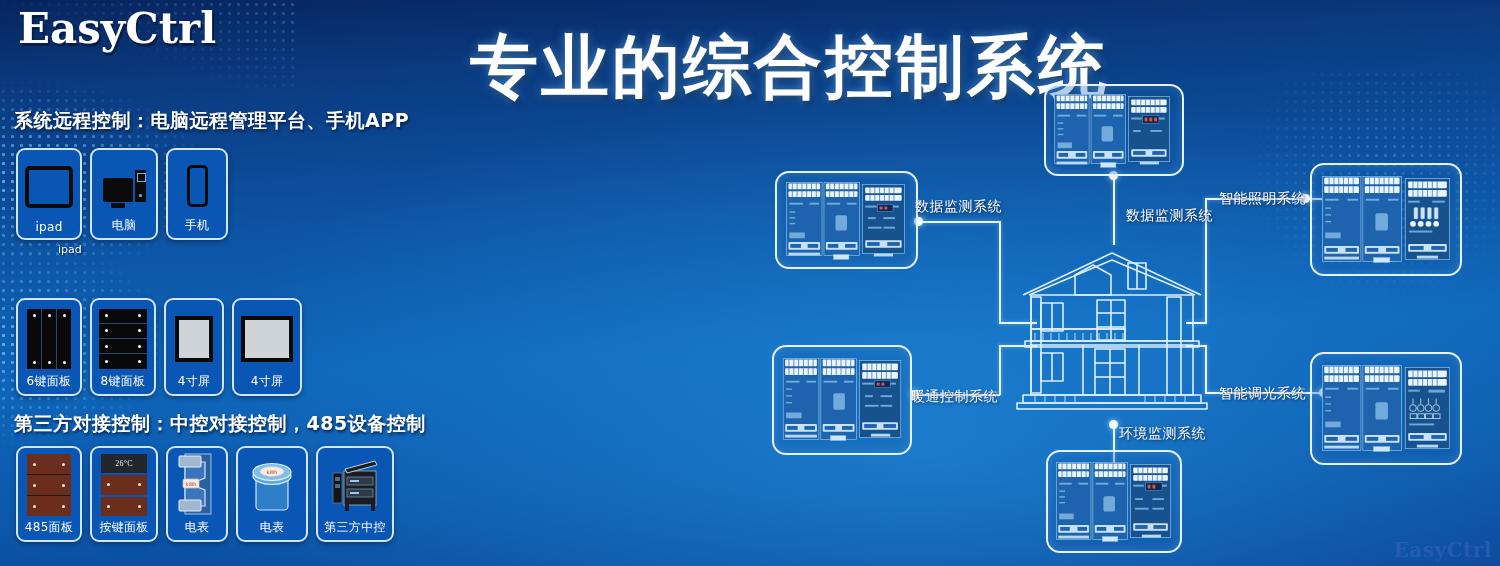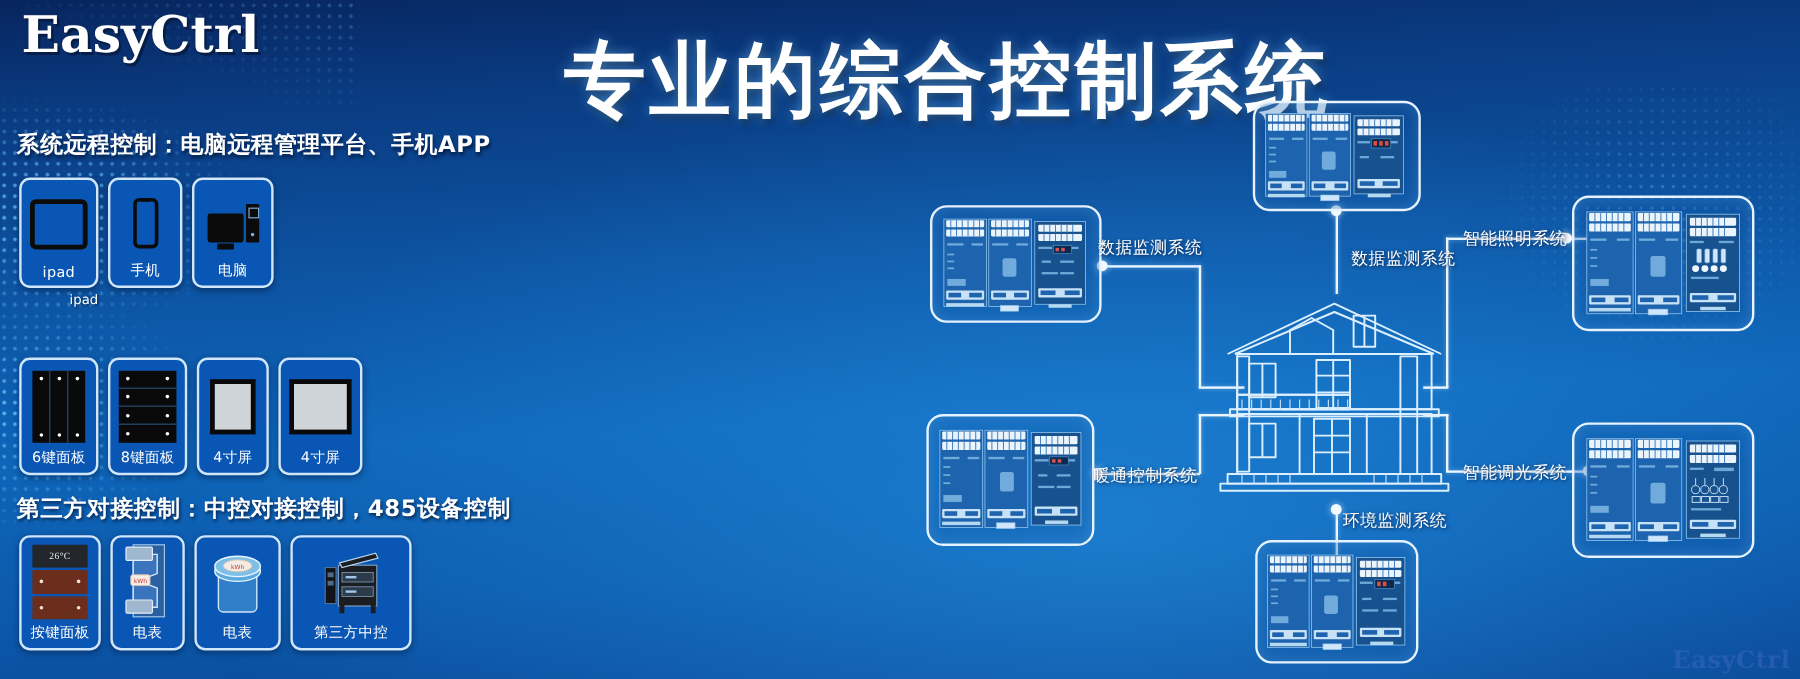--- a/index.html
+++ b/index.html
@@ -191,36 +191,36 @@
 
   <div class="sec-row" style="left:16px; top:148px;">
 
     <div class="card c-r1">
       <div class="art">
           <div class="ipad-art"></div>
         </div>
       <div class="cap">ipad</div>
     </div>
 
-    <div class="card c-r1b">
-      <div class="art">
-          <div class="phone-art"></div>
-        </div>
-      <div class="cap">手机</div>
-    </div>
-
     <div class="card c-r1b" style="width:68px;">
       <div class="art">
         <div class="pc-art">
             <div class="pc-mon"></div>
             <div class="pc-tower"></div>
           </div>
       </div>
       <div class="cap">电脑</div>
     </div>
+
+    <div class="card c-r1b">
+      <div class="art">
+          <div class="phone-art"></div>
+        </div>
+      <div class="cap">手机</div>
+    </div>
   </div>
 
   <div style="position:absolute; left:58px; top:243px; font-size:11px; color:#fff; text-shadow:1px 1px 2px rgba(3,20,50,.8);">ipad</div>
 
 
   <div class="sec-row" style="left:16px; top:298px;">
 
     <div class="card c-r2">
       <div class="art">
         <div class="kp6">
@@ -281,20 +281,39 @@
           </div>
       </div>
       <div class="cap">4寸屏</div>
     </div>
   </div>
 
   <div class="sec-head" style="left:14px; top:411px;">第三方对接控制：中控对接控制，485设备控制</div>
 
   <div class="sec-row" style="left:16px; top:446px;">
 
+    <div class="card c-r3">
+      <div class="art">
+        <div class="p485">
+          <div class="rw">
+              <span class="d"></span>
+              <span class="d"></span>
+            </div>
+          <div class="rw">
+              <span class="d"></span>
+              <span class="d"></span>
+            </div>
+          <div class="rw">
+              <span class="d"></span>
+              <span class="d"></span>
+            </div>
+        </div>
+      </div>
+      <div class="cap">485面板</div>
+    </div>
 
     <div class="card c-r3" style="width:68px;font-family:Liberation Serif, serif;">
       <div class="art">
         <div class="ptemp">
           <div class="disp">26°C</div>
           <div class="rw">
               <span class="d"></span>
               <span class="d"></span>
             </div>
           <div class="rw">
@@ -326,21 +345,21 @@
           <path d="M8 18 L8 48 a4 4 0 0 0 4 4 L36 52 a4 4 0 0 0 4 -4 L40 18 Z" fill="#2f7fc8" stroke="#cfe4f7" stroke-width="1.2"></path>
           <ellipse cx="24" cy="18" rx="19" ry="8.5" fill="#5aa8dd" stroke="#e3f1fb" stroke-width="1.2"></ellipse>
           <ellipse cx="24" cy="14" rx="19" ry="8.5" fill="#7cc0e8" stroke="#eaf5ff" stroke-width="1.2"></ellipse>
           <ellipse cx="24" cy="13.5" rx="12" ry="5" fill="#f6ece6" stroke="#d8c0b0" stroke-width=".8"></ellipse>
           <text x="24" y="16" font-size="5" fill="#c0392b" text-anchor="middle" font-family="DejaVu Sans, sans-serif">kWh</text>
         </svg>
       </div>
       <div class="cap">电表</div>
     </div>
 
-    <div class="card c-r3" style="width:101px;justify-content:center;">
+    <div class="card c-r3" style="width:78px;justify-content:center;">
       <div class="art">
         <svg class="rack" viewBox="0 0 48 58">
           <rect x="2" y="16" width="9" height="30" fill="#121417" stroke="#5f7d9c" stroke-width=".8"></rect>
           <rect x="4" y="20" width="5" height="4" fill="#4d6b88"></rect>
           <rect x="4" y="27" width="5" height="4" fill="#4d6b88"></rect>
           <rect x="13" y="14" width="32" height="34" fill="#1a1d21" stroke="#7f9cb8" stroke-width="1"></rect>
           <rect x="16" y="20" width="26" height="8" fill="#2b3views"></rect>
           <rect x="16" y="20" width="26" height="8" fill="#2c3a4a" stroke="#7f9cb8" stroke-width=".7"></rect>
           <rect x="16" y="32" width="26" height="8" fill="#2c3a4a" stroke="#7f9cb8" stroke-width=".7"></rect>
           <rect x="19" y="23" width="9" height="2" fill="#9fc6ea"></rect>

